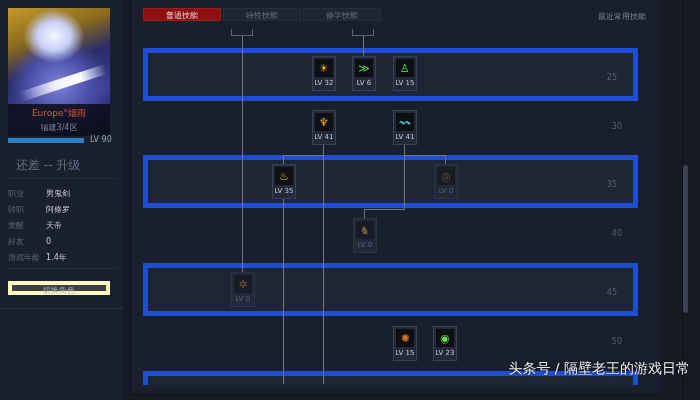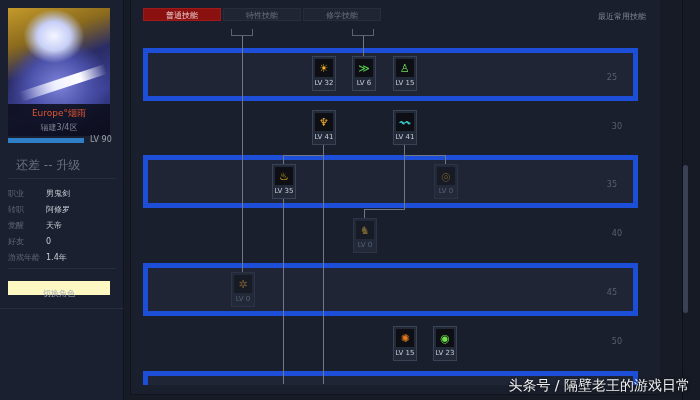--- a/index.html
+++ b/index.html
@@ -25,21 +25,21 @@
   .lvtext { position: absolute; left: 82px; top: -1px; font-size: 8px; color: #9aa0ab; }
   .upgrade { position: absolute; left: 8px; top: 157px; font-size: 12px; color: #6a7080; margin-left: 8px; }
 
   .sep { position: absolute; left: 8px; width: 108px; height: 1px; background: #0f131b; border-bottom: 1px solid #262d3d; }
 
   .info { position: absolute; left: 8px; top: 186px; width: 110px; }
   .info .row { height: 16px; display: flex; font-size: 8px; line-height: 16px; }
   .info .k { width: 38px; color: #5f6675; }
   .info .v { color: #c8ccd4; }
 
-  .switch-btn { position: absolute; left: 8px; top: 281px; width: 102px; height: 14px; background: #701a75; border: 7px solid #fef9c3; color: #aab0bb; font-size: 8px; text-align: center; line-height: 12px; cursor: pointer; }
+  .switch-btn { position: absolute; left: 8px; top: 281px; width: 102px; height: 14px; background: #404040; border: 4px solid #fef9c3; color: #aab0bb; font-size: 8px; text-align: center; line-height: 12px; cursor: pointer; }
 
   
   .main { position: absolute; left: 130px; top: 0; width: 530px; height: 395px; background: #1a1f2d; border-left: 1px solid #0f131b; border-bottom: 1px solid #0f131b; }
   .tabs { position: absolute; left: 12px; top: 8px; display: flex; gap: 2px; }
   .tab { height: 13px; padding: 0 22px; font-size: 8px; line-height: 13px; background: #1f2533; color: #6b7282; border: 1px solid #262d3c; cursor: pointer; }
   .tab.active { background: #8b1111; color: #f0d0d0; border-color: #a01a1a; }
   .recent-link { position: absolute; right: 14px; top: 11px; font-size: 8px; color: #7f8898; cursor: pointer; }
 
   .grid { position: absolute; left: 12px; top: 29px; width: 507px; height: 356px; overflow: hidden; }
   .band { position: absolute; left: 0; width: 495px; height: 53px; }
@@ -54,21 +54,21 @@
   .skill.locked { border-color: #2c3344; }
   .skill.locked .lv { color: #586072; }
   .skill.locked .icon { opacity: 0.55; }
 
   .stub { position: absolute; width: 22px; height: 7px; border: 1px solid #5a6274; border-top: none; background: #1a1f2d; }
 
   
   .scroll-track { position: absolute; left: 682px; top: 0; width: 18px; height: 400px; background: #151a25; border-left: 1px solid #0c1018; }
   .scroll-thumb { position: absolute; left: 683px; top: 165px; width: 5px; height: 148px; background: #3a4152; border-radius: 3px; cursor: pointer; }
 
-  .watermark { position: absolute; right: 10px; bottom: 5px; font-size: 14px; color: #f2f2f2; text-shadow: 0 0 3px rgba(0,0,0,0.8); }
+  .watermark { position: absolute; right: 10px; bottom: 22px; font-size: 14px; color: #f2f2f2; text-shadow: 0 0 3px rgba(0,0,0,0.8); }
 </style>
 </head>
 <body>
 
 <div class="profile">
   <div class="portrait">
     <div class="art"></div>
     <div class="namebar">
       <span class="name">Europe°烟雨</span>
       <span class="sub">辐建3/4区</span>

